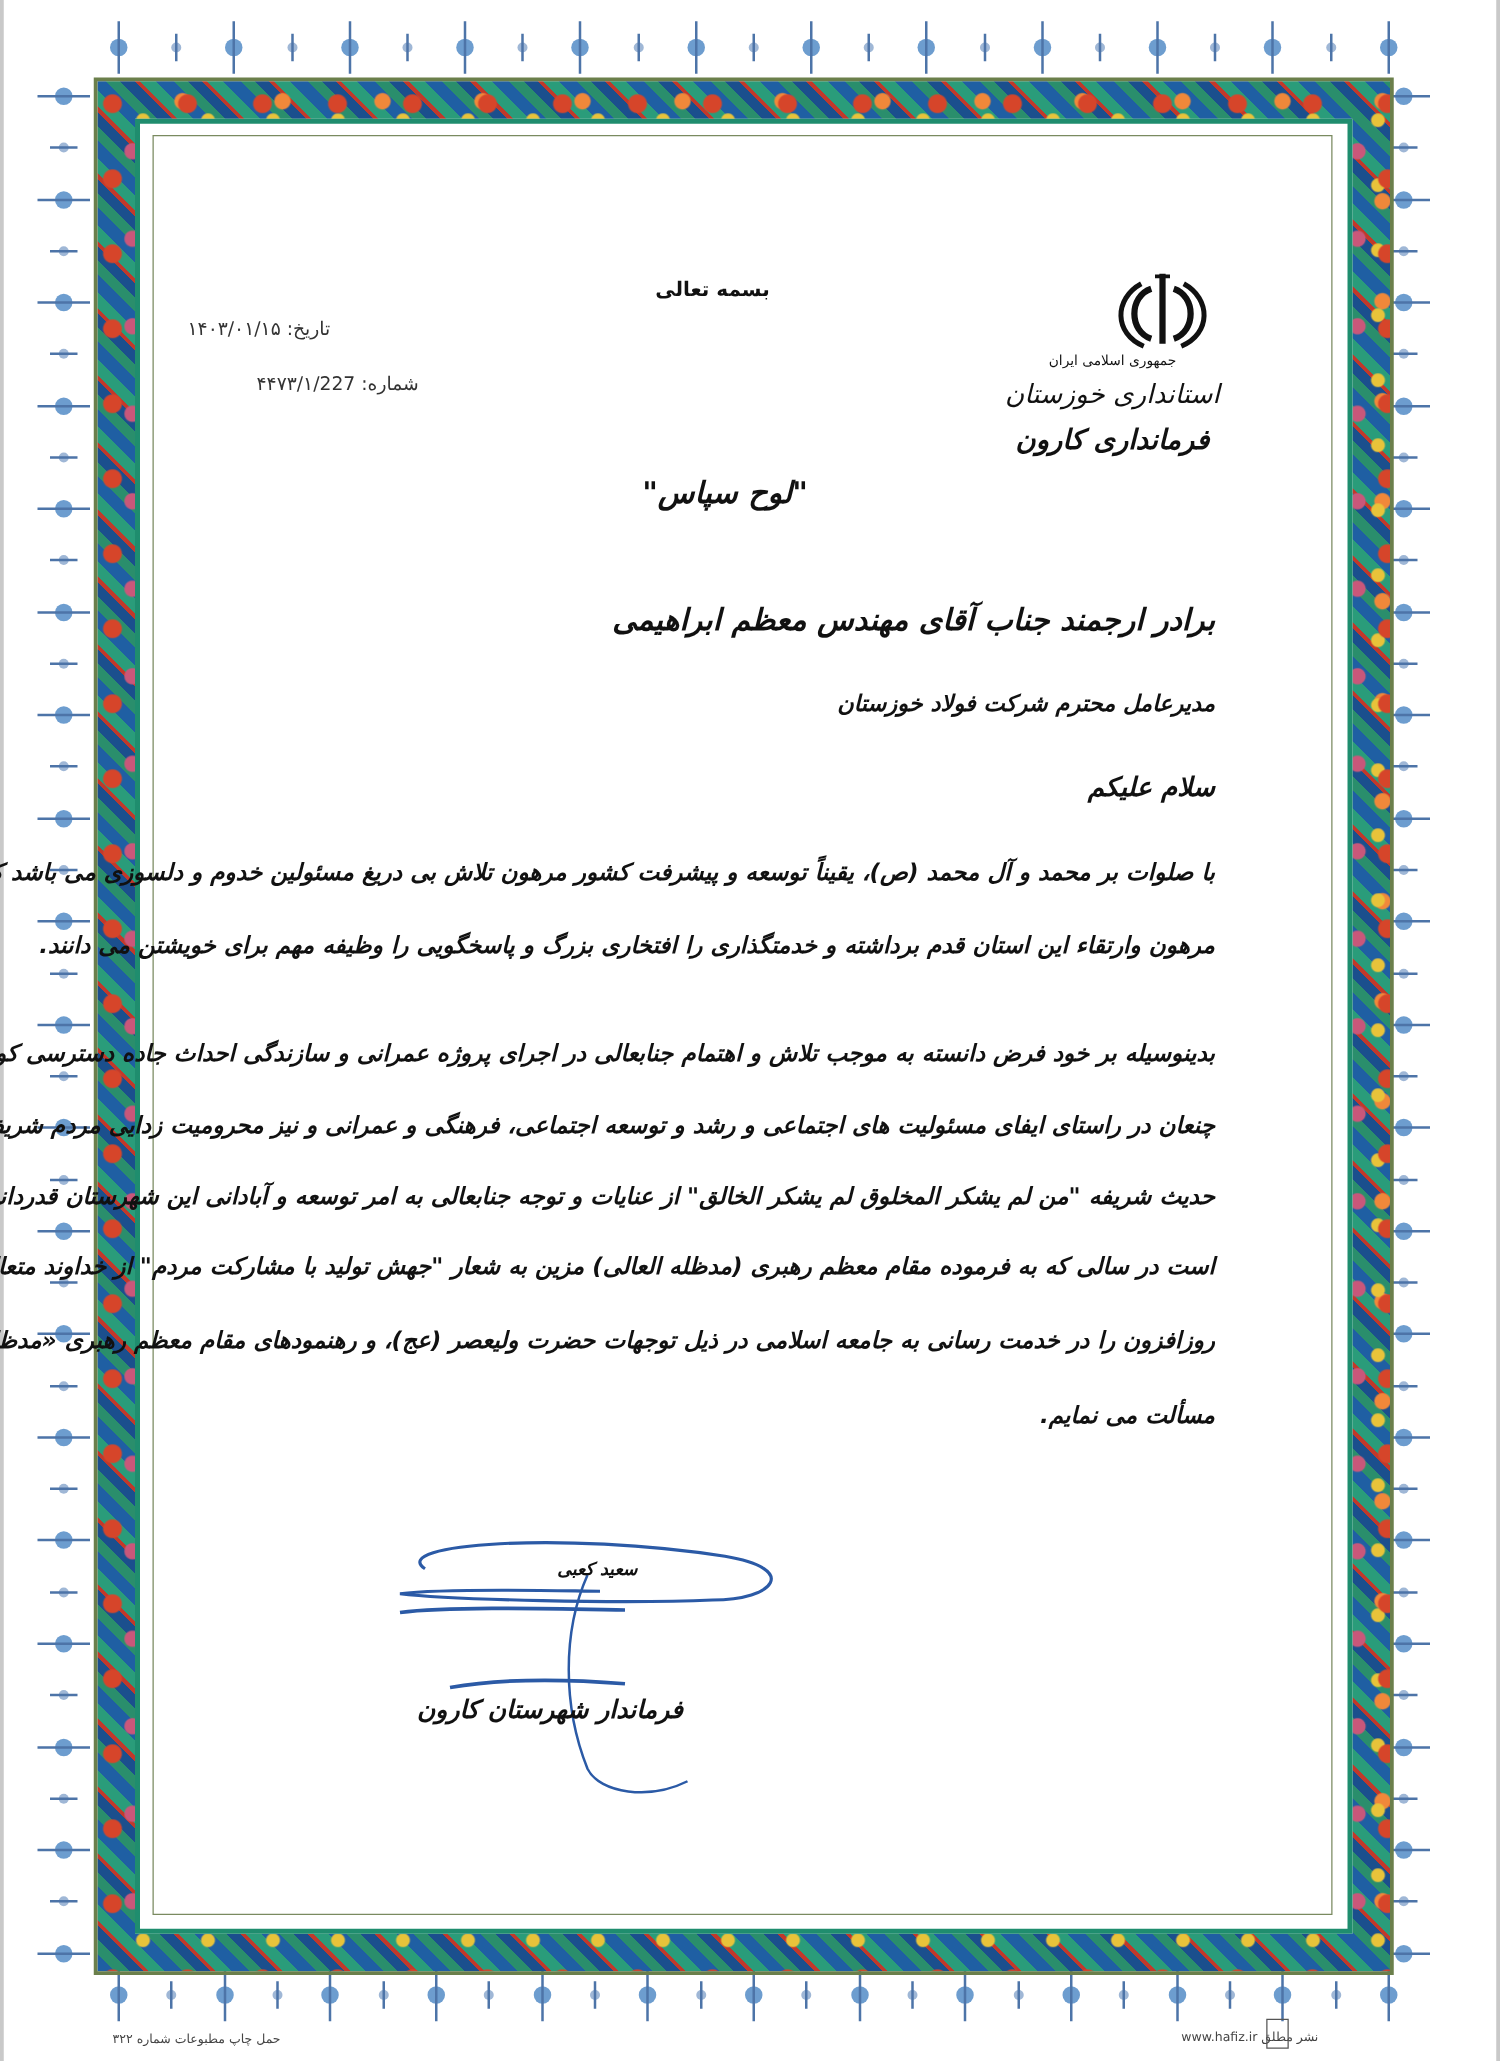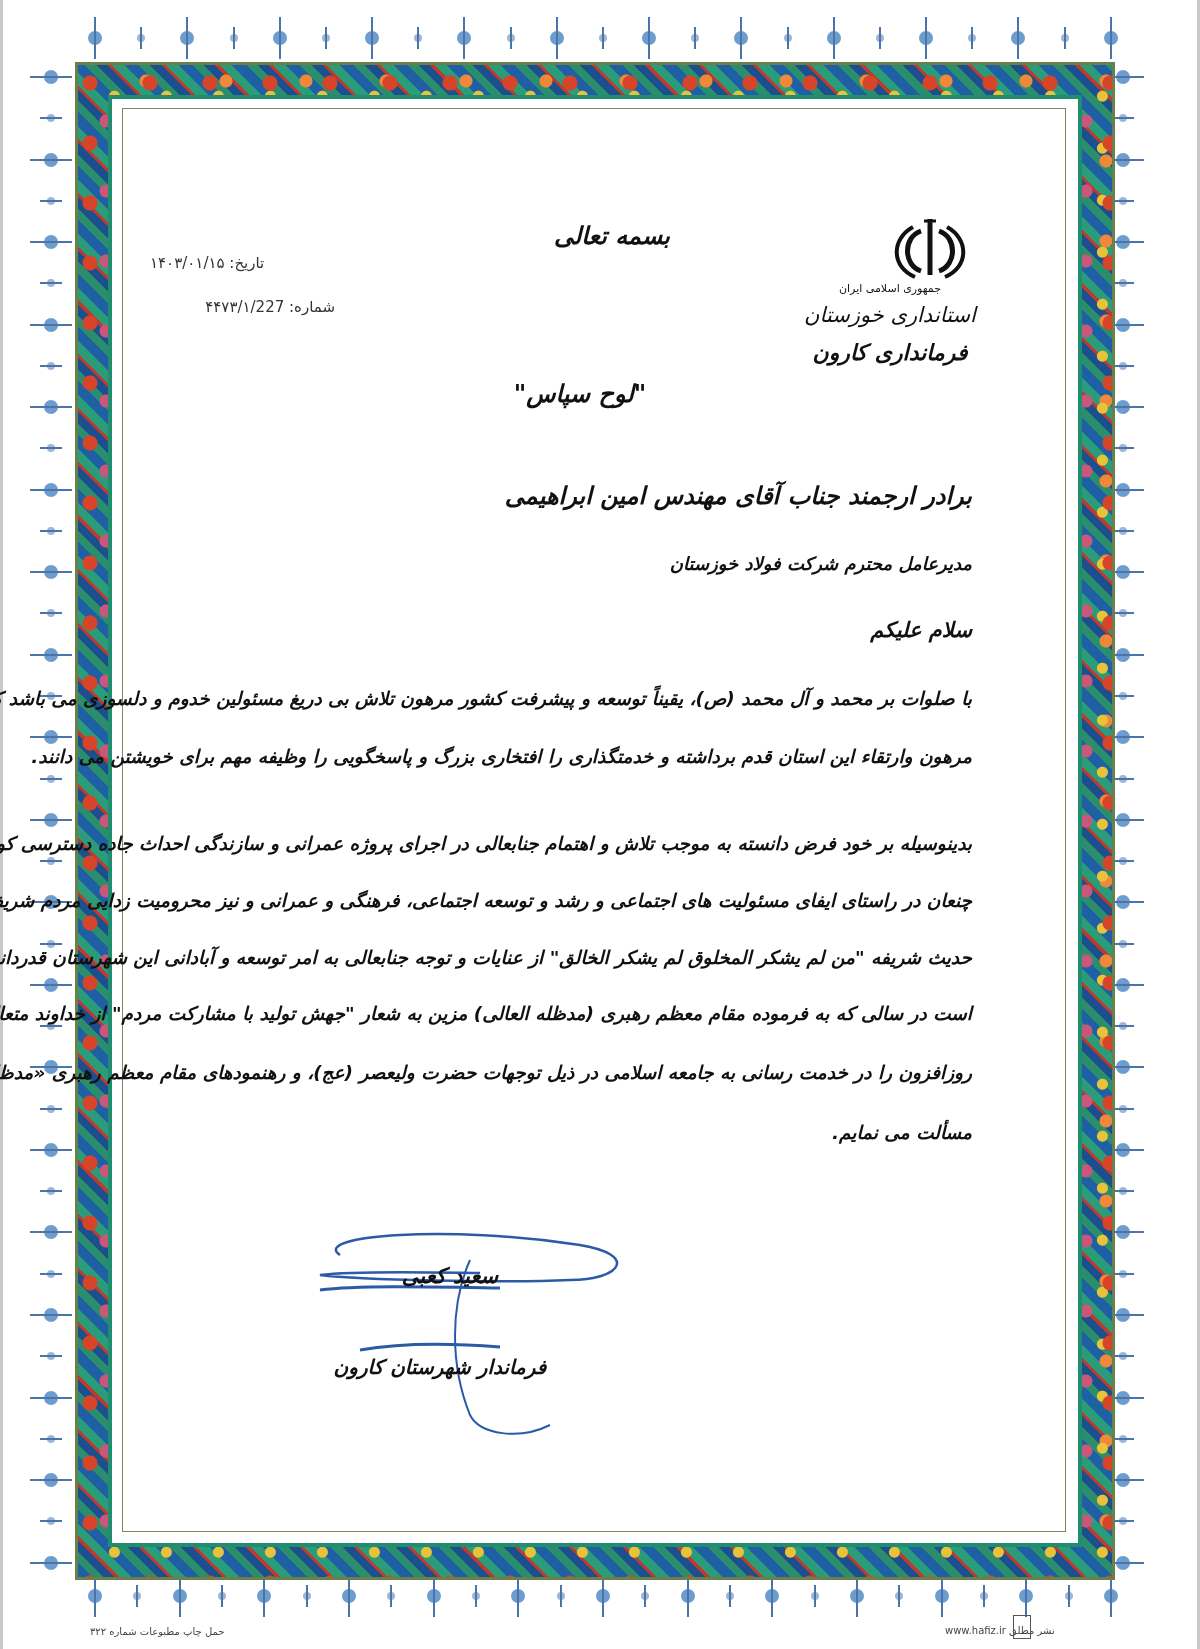--- a/index.html
+++ b/index.html
@@ -27,36 +27,36 @@
       radial-gradient(circle at 70% 60%, #e8c33a 0 5px, transparent 6px),
       radial-gradient(circle at 40% 80%, #c9577a 0 6px, transparent 7px),
       radial-gradient(circle at 85% 20%, #f0883a 0 6px, transparent 7px),
       repeating-linear-gradient(45deg,#1f5fa3 0 10px,#2a8e6c 10px 18px,#1b4f8d 18px 26px,#c0392b 26px 29px,#2a9c7a 29px 38px);
     background-size:60px 60px,52px 52px,70px 70px,80px 80px,auto;
     box-sizing:border-box;}
   .frame-inner-band{position:absolute;left:108px;top:95px;width:974px;height:1452px;border:4px solid #1f8d6e;box-sizing:border-box;background:#fff;}
   .paper{position:absolute;left:122px;top:108px;width:944px;height:1424px;background:#ffffff;border:1px solid #7a8a60;box-sizing:border-box;}
   
   .fa{direction:rtl;font-family:"DejaVu Sans",sans-serif;color:#111;position:absolute;white-space:nowrap;}
-  .title-top{left:470px;top:222px;width:200px;font-size:24px;font-weight:bold;font-style:italic;}
+  .title-top{left:470px;top:222px;width:200px;text-align:center;font-size:16px;font-weight:bold;}
   .emblem{position:absolute;left:893px;top:215px;width:74px;height:66px;}
   .gov1{left:800px;top:282px;width:180px;text-align:center;font-size:11px;}
   .gov2{left:800px;top:303px;width:180px;text-align:center;font-size:21px;font-style:italic;}
   .gov3{left:800px;top:340px;width:180px;text-align:center;font-size:22px;font-weight:bold;font-style:italic;}
   .meta{font-size:15px;color:#333;}
   .date{left:150px;top:254px;width:185px;text-align:left;}
   .number{left:150px;top:298px;width:185px;text-align:right;}
   .doc-title{left:480px;top:380px;width:200px;text-align:center;font-size:24px;font-weight:bold;font-style:italic;}
   .recipient{right:228px;font-size:24px;font-weight:bold;font-style:italic;}
   .rec1{top:482px;}
   .rec2{top:553px;font-size:18px;}
   .greet{right:228px;top:618px;font-size:21px;font-style:italic;font-weight:bold;}
   .body-line{right:228px;font-size:18.5px;font-weight:bold;font-style:italic;width:815px;text-align:justify;text-align-last:justify;}
   .body-line.last{text-align-last:right;}
-  .sig-name{left:390px;top:1248px;width:120px;text-align:center;font-size:21px;font-weight:bold;font-style:italic;margin-top:16px;}
+  .sig-name{left:390px;top:1248px;width:120px;text-align:right;font-size:14px;font-weight:bold;font-style:italic;}
   .sig-title{left:330px;top:1355px;width:220px;text-align:center;font-size:20px;font-weight:bold;font-style:italic;}
   .signature{position:absolute;left:300px;top:1225px;width:380px;height:220px;}
   .foot{position:absolute;font-size:10px;color:#444;direction:rtl;font-family:"DejaVu Sans",sans-serif;white-space:nowrap;}
   .foot-left{left:90px;top:1626px;}
   .foot-right{left:945px;top:1625px;}
   .print-logo{position:absolute;left:1013px;top:1615px;width:16px;height:22px;border:1px solid #555;}
 </style>
 </head>
 <body>
 
@@ -216,21 +216,21 @@
   <span>تاریخ:</span>
   <span>۱۴۰۳/۰۱/۱۵</span>
 </div>
 <div class="fa meta number">
   <span>شماره:</span>
   <span>۴۴۷۳/۱/227</span>
 </div>
 
 <div class="fa doc-title">"لوح سپاس"</div>
 
-<div class="fa recipient rec1">برادر ارجمند جناب آقای مهندس امین ابراهیمی</div>
+<div class="fa recipient rec1">برادر ارجمند جناب آقای مهندس معظم ابراهیمی</div>
 <div class="fa recipient rec2">مدیرعامل محترم شرکت فولاد خوزستان</div>
 <div class="fa greet">سلام علیکم</div>
 
 <div class="fa body-line" style="top:688px;">با صلوات بر محمد و آل محمد (ص)، یقیناً توسعه و پیشرفت کشور مرهون تلاش بی دریغ مسئولین خدوم و دلسوزی می باشد که همواره جهت</div>
 <div class="fa body-line last" style="top:746px;">مرهون وارتقاء این استان قدم برداشته و خدمتگذاری را افتخاری بزرگ و پاسخگویی را وظیفه مهم برای خویشتن می دانند.</div>
 
 <div class="fa body-line" style="top:833px;">بدینوسیله بر خود فرض دانسته به موجب تلاش و اهتمام جنابعالی در اجرای پروژه عمرانی و سازندگی احداث جاده دسترسی کوی کاشکس به قلعه</div>
 <div class="fa body-line" style="top:890px;">چنعان در راستای ایفای مسئولیت های اجتماعی و رشد و توسعه اجتماعی، فرهنگی و عمرانی و نیز محرومیت زدایی مردم شریف منطقه به مصداق</div>
 <div class="fa body-line" style="top:947px;">حدیث شریفه "من لم یشکر المخلوق لم یشکر الخالق" از عنایات و توجه جنابعالی به امر توسعه و آبادانی این شهرستان قدردانی نموده و امید</div>
 <div class="fa body-line" style="top:1003px;">است در سالی که به فرموده مقام معظم رهبری (مدظله العالی) مزین به شعار "جهش تولید با مشارکت مردم" از خداوند متعال توفیقات</div>

